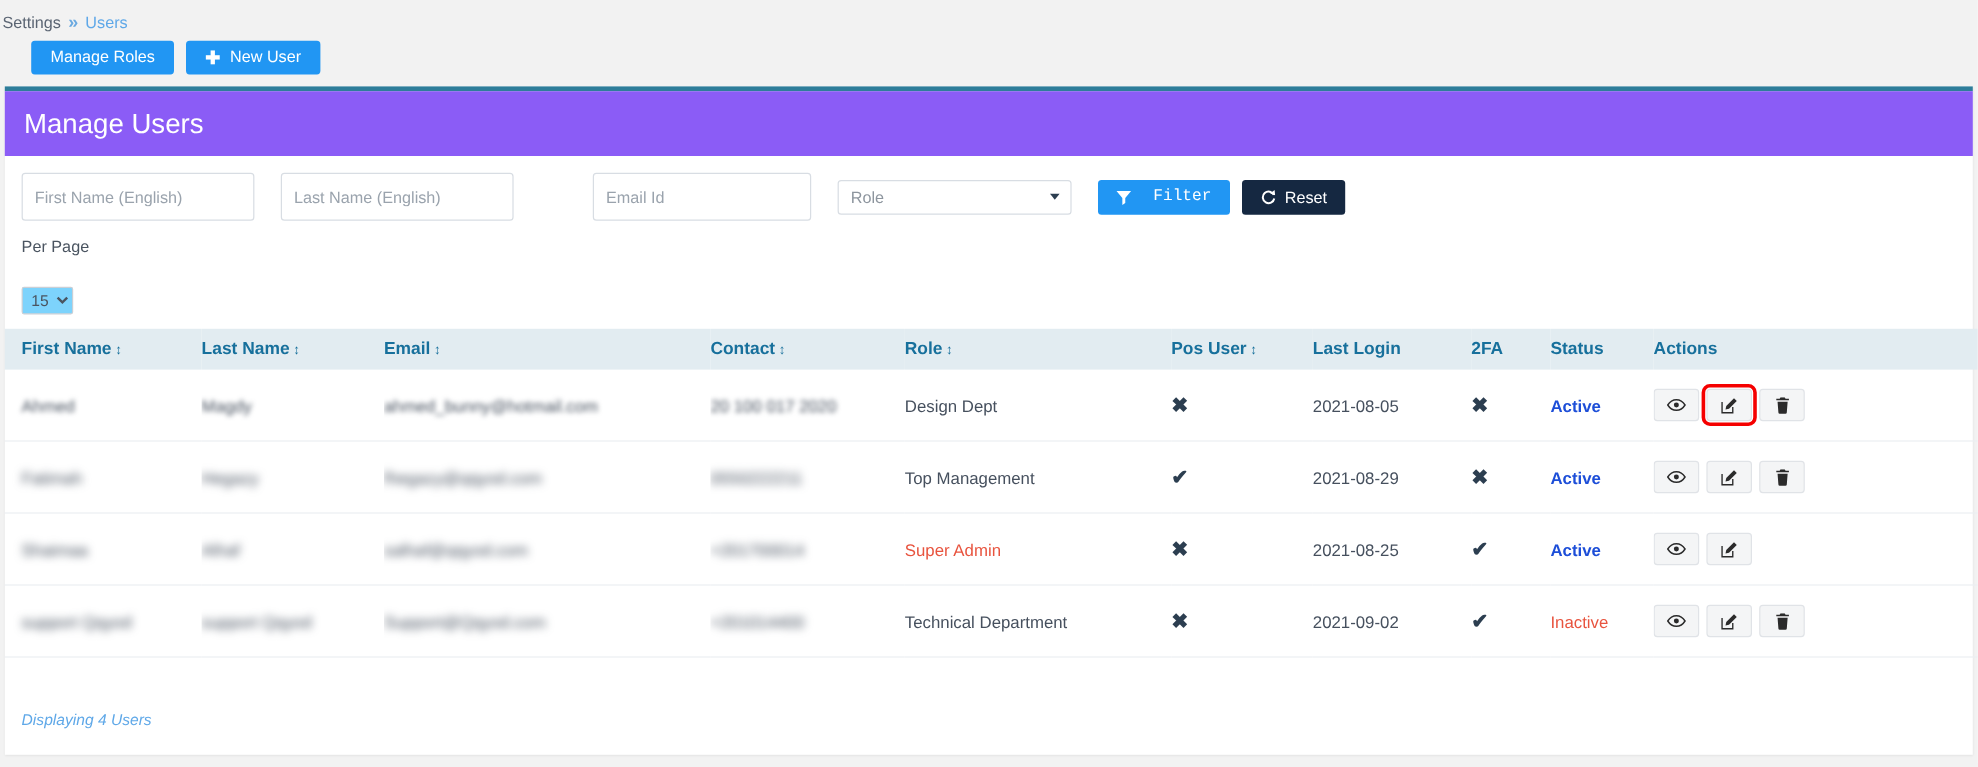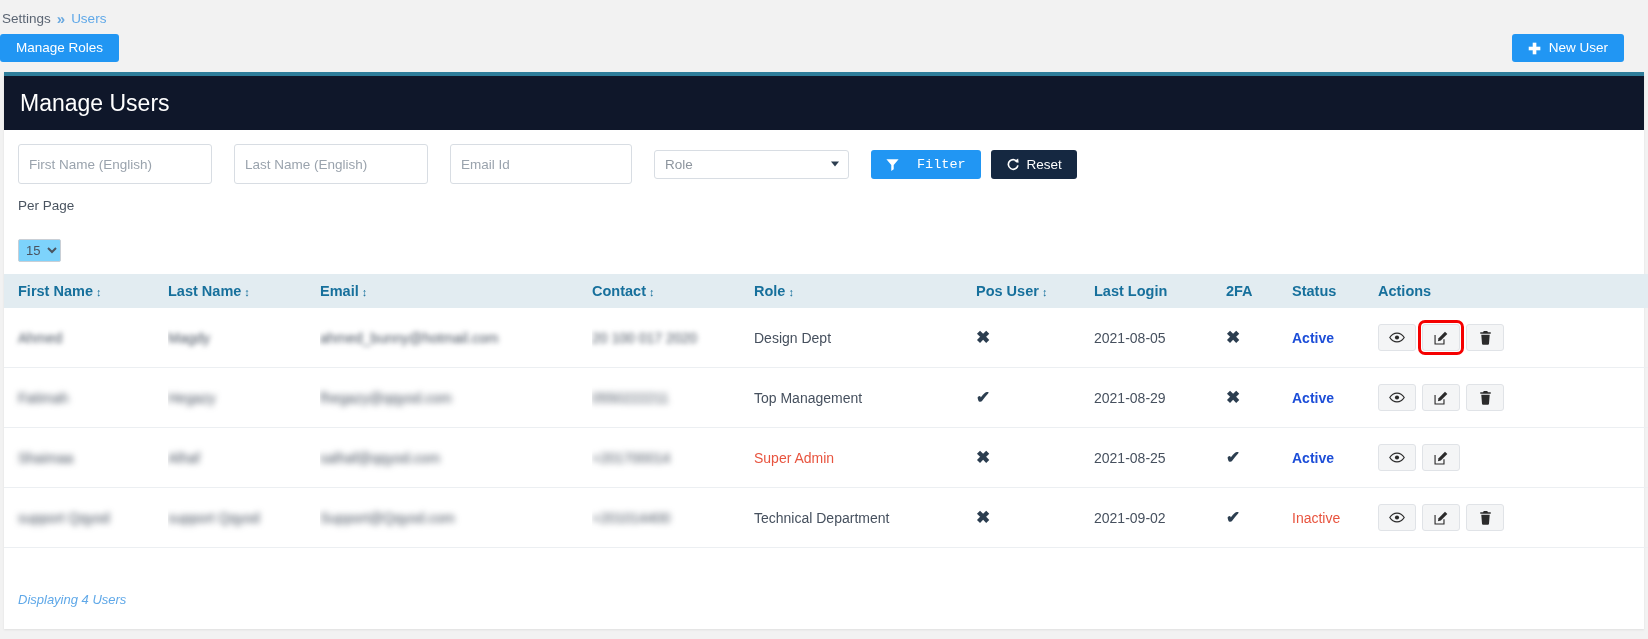--- a/index.html
+++ b/index.html
@@ -22,24 +22,25 @@
     align-items: center;
     gap: 6px;
   }
   .breadcrumb .sep { color: #6aa9e0; font-size: 15px; font-weight: bold; }
   .breadcrumb .crumb-link { color: #5fa8e8; }
 
   
   .topbar {
     height: 40px;
     display: flex;
-    justify-content: space-between;
+    justify-content: flex-start;
     align-items: center;
     gap: 10px;
-    padding-right: 24px;
+    padding-right: 8px;
+    margin-left: 26px;
   }
   .btn-blue {
     background: #2196f3;
     color: #fff;
     border: none;
     border-radius: 3px;
     font-size: 13.5px;
     height: 28px;
     padding: 0 16px;
     display: inline-flex;
@@ -53,21 +54,21 @@
 
   
   .card {
     margin: 4px 4px 0 4px;
     background: #ffffff;
     border-top: 4px solid #2e7d9a;
     box-shadow: 0 1px 2px rgba(0,0,0,.08);
     width: 1640px;
   }
   .card-header {
-    background: #0f172a;
+    background: #8b5cf6;
     color: #ffffff;
     height: 54px;
     display: flex;
     align-items: center;
     padding-left: 16px;
     font-size: 23px;
     font-weight: 400;
   }
 
   
@@ -84,21 +85,21 @@
     padding: 0 10px;
     font-size: 13.5px;
     color: #333;
     font-family: "Liberation Sans", sans-serif;
     background: #fff;
     outline: none;
   }
   .inp::placeholder { color: #9aa3ad; }
   .inp-fn { width: 194px; }
   .inp-ln { width: 194px; }
-  .inp-em { width: 182px; }
+  .inp-em { width: 182px; margin-left: 44px; }
   .select-wrap { position: relative; width: 195px; }
   .sel {
     width: 100%;
     height: 29px;
     border: 1px solid #d8dde3;
     border-radius: 3px;
     padding: 0 24px 0 10px;
     font-size: 13.5px;
     color: #8d959e;
     background: #fff;

